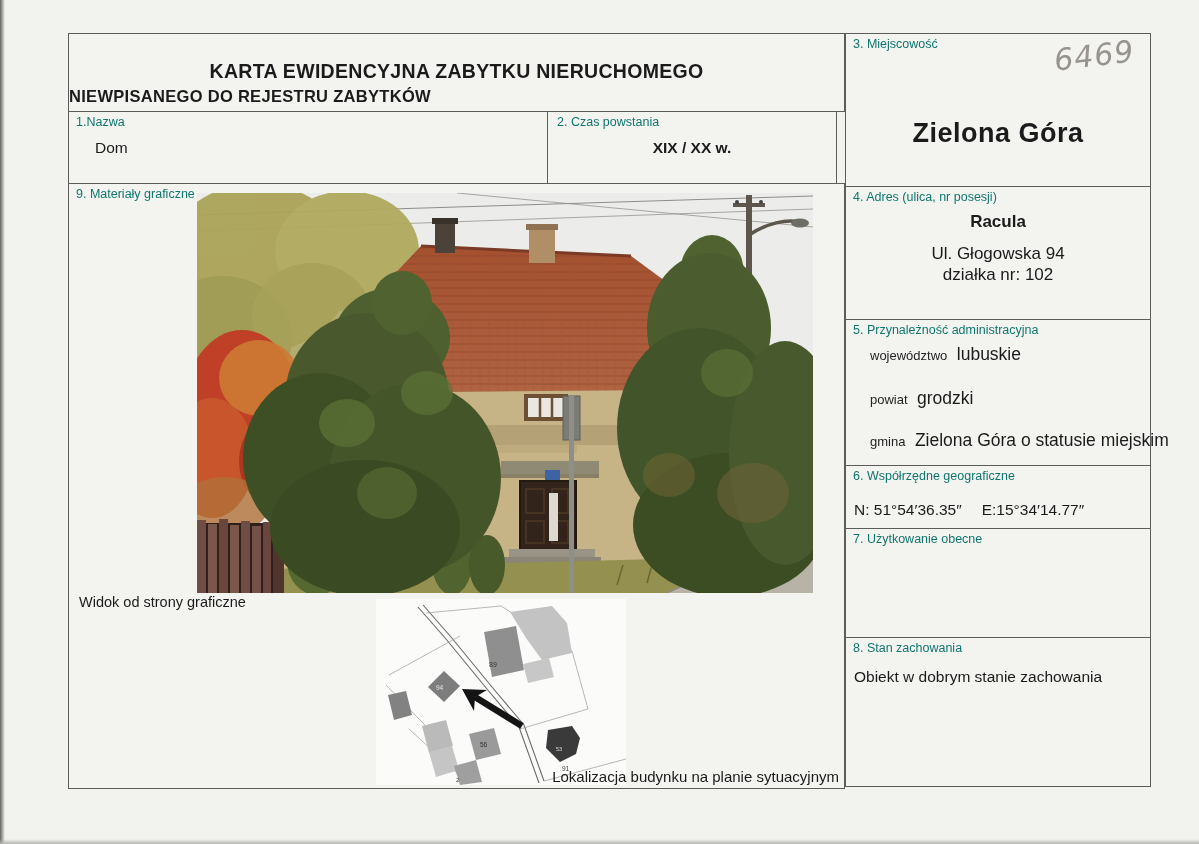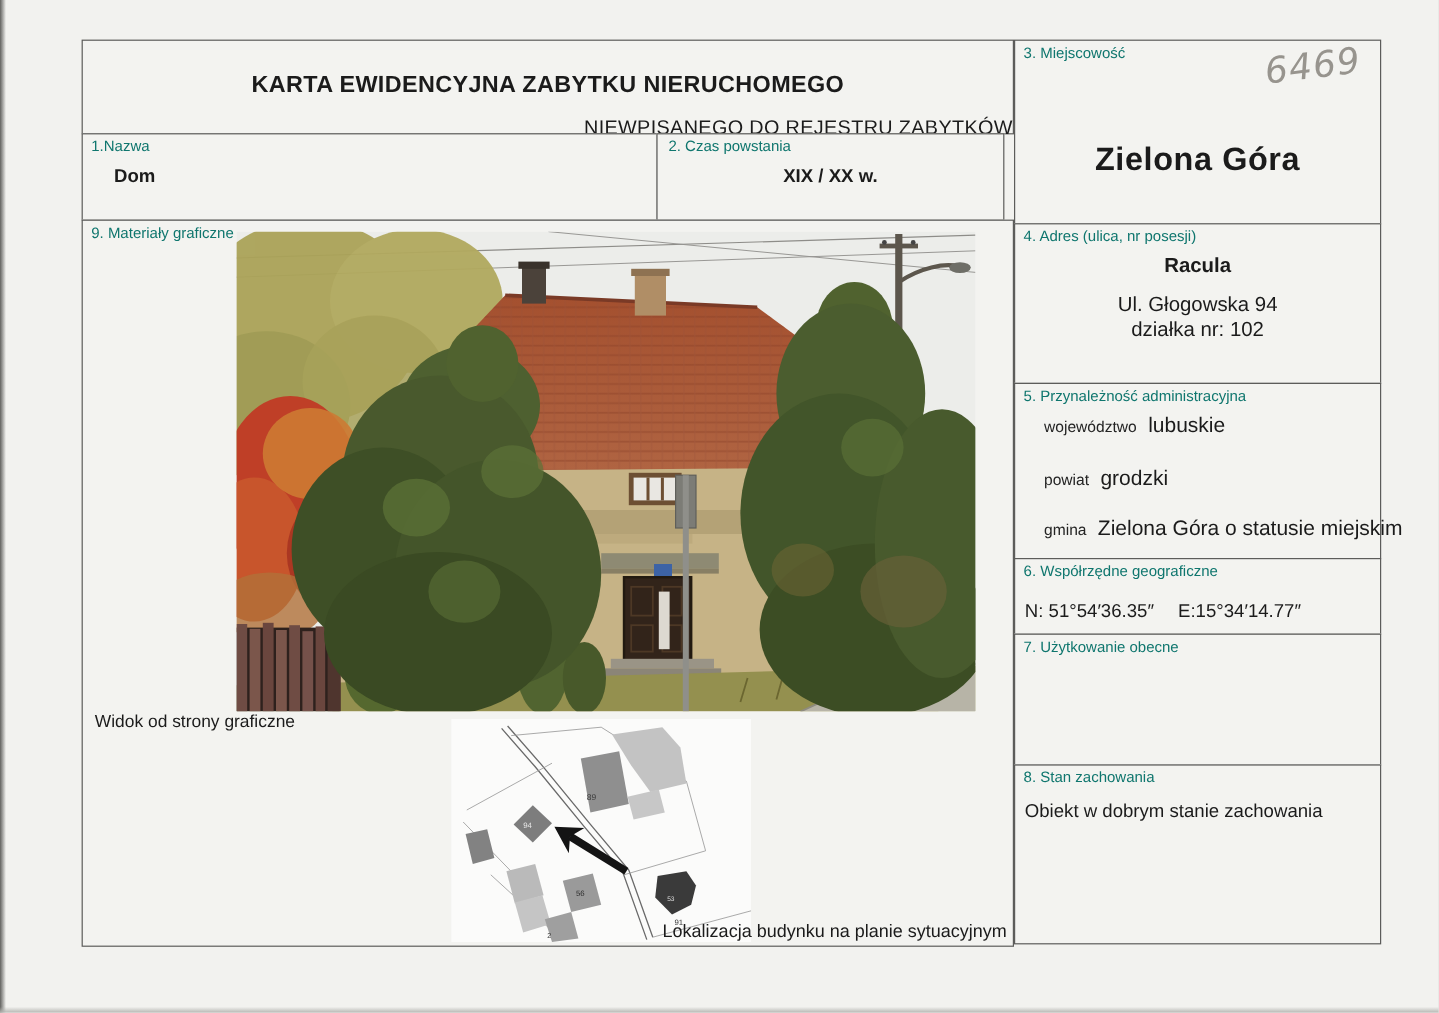--- a/index.html
+++ b/index.html
@@ -9,23 +9,23 @@
     font-family:"Liberation Sans",sans-serif;color:#1b1b1b;
   }
   .scan-edge-left{position:absolute;left:0;top:0;width:5px;height:100%;
     background:linear-gradient(to right,#62625f,#b9b9b6 60%,rgba(185,185,182,0));}
   .scan-edge-bottom{position:absolute;left:0;bottom:0;width:100%;height:5px;
     background:linear-gradient(to top,#b5b5b1,rgba(181,181,177,0));}
   .box{position:absolute;border:1.4px solid #5c5c5a;background:#f3f3f0;box-sizing:border-box;}
   .flabel{position:absolute;top:3px;left:7px;font-size:12.5px;color:#0f766e;white-space:nowrap;}
   
   .hdr-t1{margin-top:26px;text-align:center;font-weight:bold;font-size:19.5px;letter-spacing:.3px;}
-  .hdr-t2{margin-top:15px;text-align:right;font-weight:normal;font-size:16.5px;letter-spacing:.3px;}
+  .hdr-t2{margin-top:4px;text-align:left;font-weight:bold;font-size:16.5px;letter-spacing:.3px;}
   
-  .val-nazwa{position:absolute;left:26px;top:27px;font-weight:bold;font-size:15.5px;}
+  .val-nazwa{position:absolute;left:26px;top:27px;font-weight:normal;font-size:15.5px;}
   .val-czas{position:absolute;left:0;right:0;top:27px;text-align:center;font-weight:bold;font-size:15.5px;}
   .val-miejscowosc{position:absolute;left:0;right:0;top:84px;text-align:center;font-weight:bold;font-size:27px;letter-spacing:.5px;}
   .handwritten{position:absolute;right:16px;top:4px;font-size:30px;font-style:italic;
     color:#97948e;transform:rotate(-7deg);font-family:"DejaVu Sans",sans-serif;letter-spacing:1px;}
   .adres-line{position:absolute;left:0;right:0;text-align:center;font-size:17px;}
   .adres-1{top:25px;font-weight:bold;}
   .adres-2{top:57px;}
   .adres-3{top:78px;}
   .adm-row{position:absolute;left:24px;white-space:nowrap;}
   .adm-key{font-size:13px;color:#242424;}

